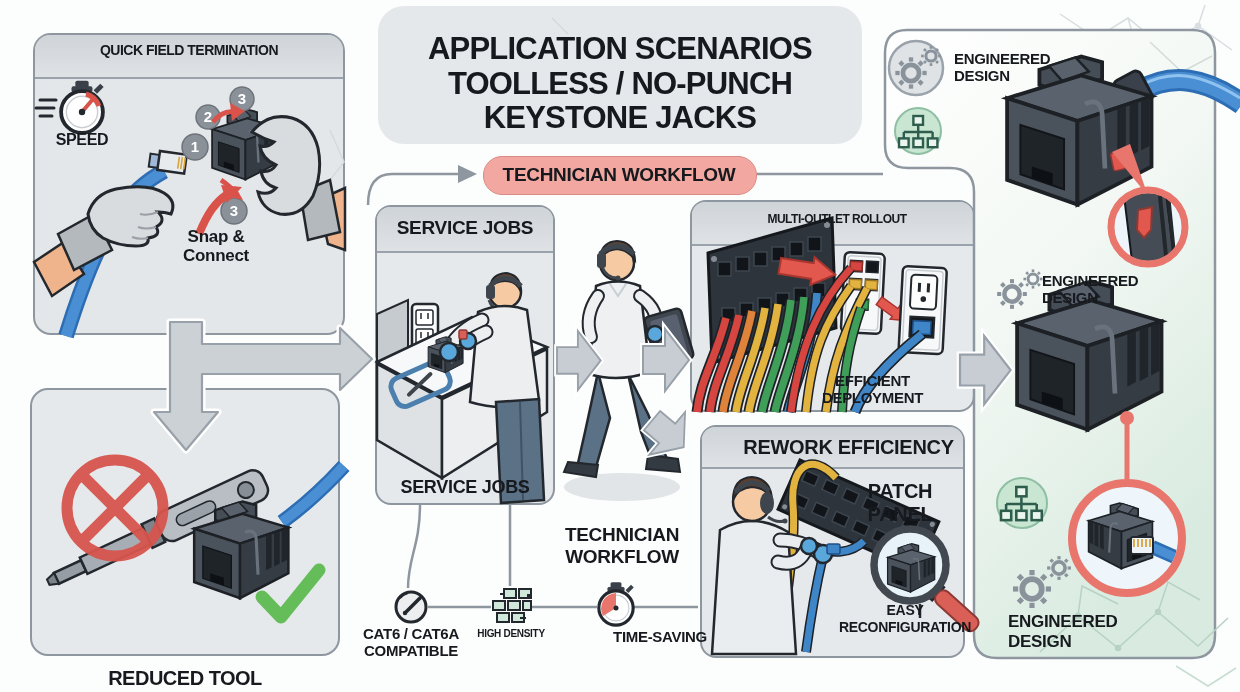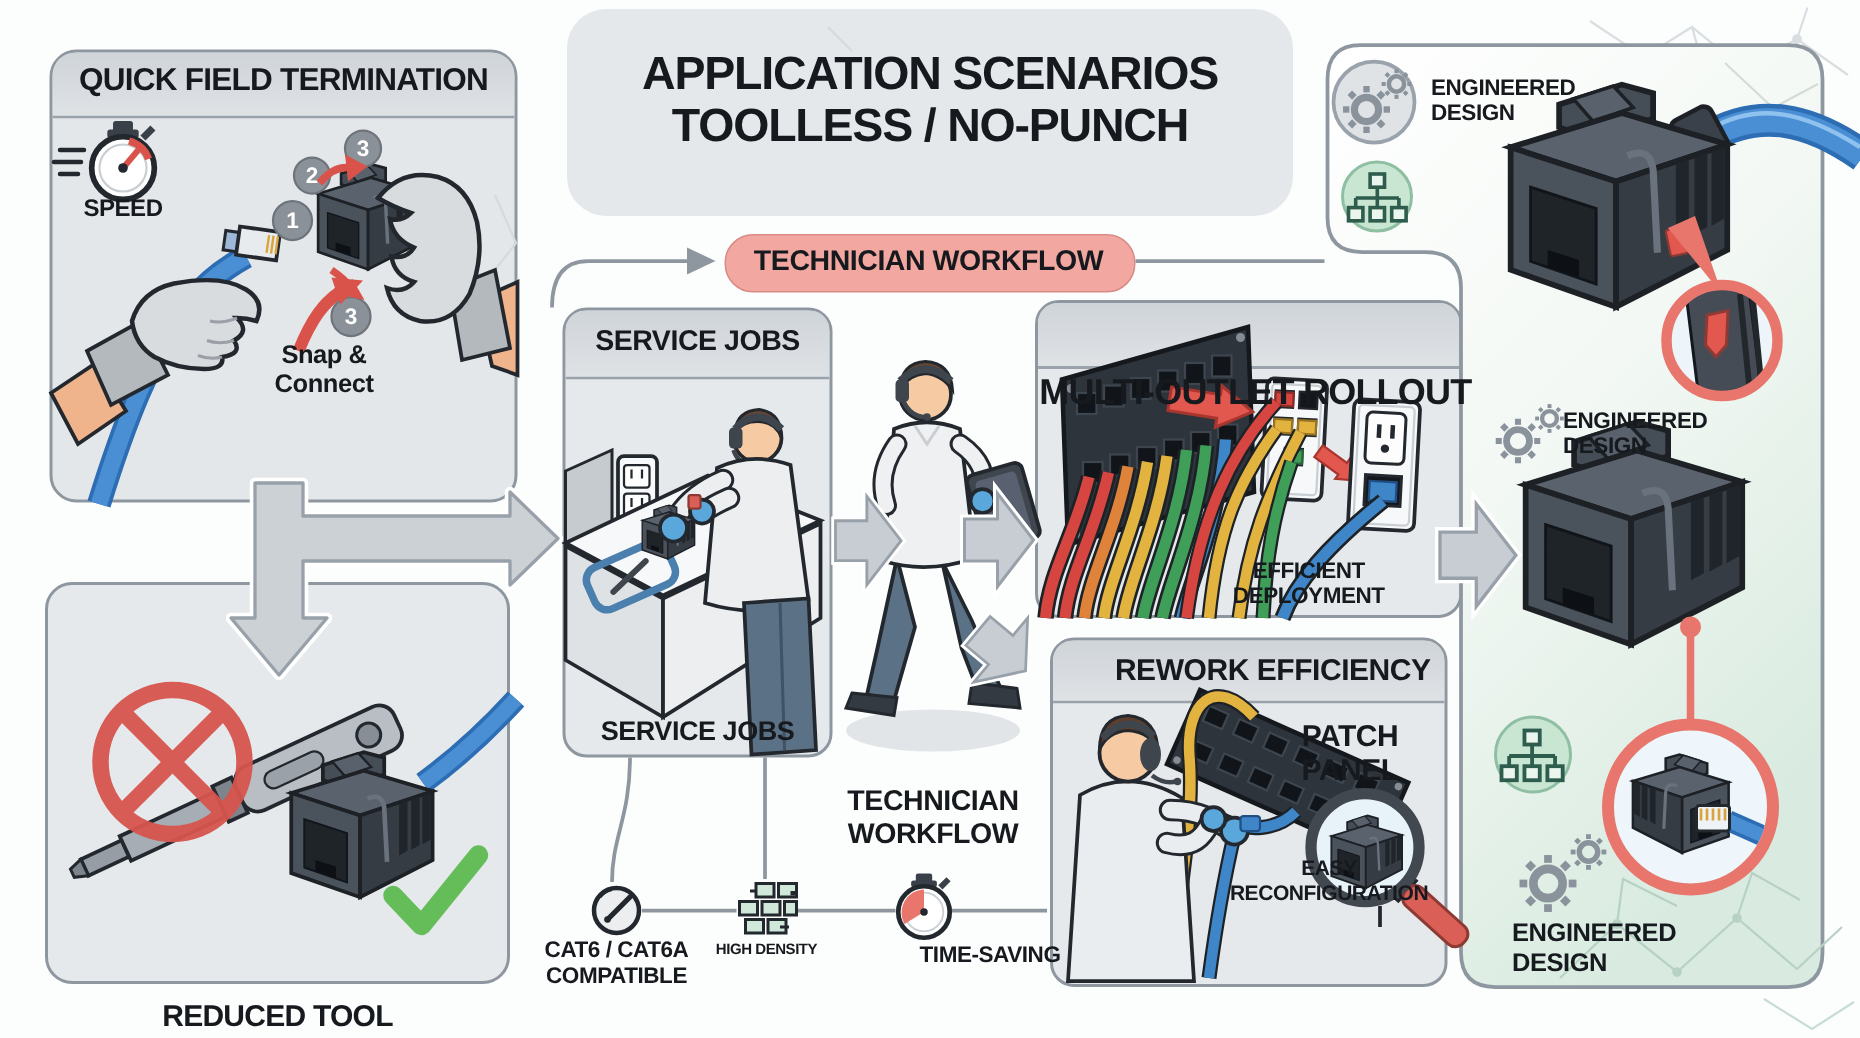--- a/index.html
+++ b/index.html
@@ -531,42 +531,43 @@
         <rect x="527" y="594" width="3" height="3" stroke="none" fill="#23282e"></rect>
       </g>
       <g>
         <use href="#watch" transform="translate(616,608) scale(0.78)"></use>
         <path d="M616,608 L616,593 A15.5,15.5 0 0 0 603,616 Z" fill="#e8766d"></path>
         <circle cx="616" cy="608" r="2.5" fill="#23282e"></circle>
       </g>
     </g>
   </svg>
 
-  <div class="txt ctr" style="left:33px;top:42px;width:312px;font-size:21px;letter-spacing:-0.5px;">QUICK FIELD TERMINATION</div>
+  <div class="txt ctr" style="left:33px;top:42px;width:312px;font-size:14px;letter-spacing:-0.5px;">QUICK FIELD TERMINATION</div>
   <div class="txt ctr" style="left:50px;top:131px;width:64px;font-size:16px;">SPEED</div>
   <div class="txt ctr" style="left:170px;top:227px;width:92px;font-size:17px;line-height:1.12;">Snap &amp; Connect</div>
 
   <div class="txt ctr" style="left:378px;top:32px;width:484px;font-size:31px;line-height:1.12;letter-spacing:-0.8px;text-align:center;">
     <div>APPLICATION SCENARIOS</div>
     <div>TOOLLESS / NO-PUNCH</div>
+    <div>KEYSTONE JACKS</div>
   </div>
 
   <div class="txt ctr" style="left:483px;top:164px;width:272px;font-size:19px;">TECHNICIAN WORKFLOW</div>
 
   <div class="txt ctr" style="left:375px;top:217px;width:180px;font-size:19px;">SERVICE JOBS</div>
   <div class="txt ctr" style="left:375px;top:477px;width:180px;font-size:18px;">SERVICE JOBS</div>
 
   <div class="txt ctr" style="left:552px;top:524px;width:140px;font-size:19px;line-height:1.15;">TECHNICIAN WORKFLOW</div>
 
-  <div class="txt ctr" style="left:690px;top:212px;width:294px;font-size:24px;letter-spacing:-0.5px;margin-top:36px;">MULTI-OUTLET ROLLOUT</div>
+  <div class="txt ctr" style="left:690px;top:212px;width:294px;font-size:12px;letter-spacing:-0.5px;">MULTI-OUTLET ROLLOUT</div>
   <div class="txt rt" style="left:790px;top:372px;width:165px;font-size:15px;">EFFICIENT DEPLOYMENT</div>
 
   <div class="txt ctr" style="left:716px;top:436px;width:265px;font-size:20px;">REWORK EFFICIENCY</div>
   <div class="txt rt" style="left:843px;top:480px;width:114px;font-size:20px;">PATCH PANEL</div>
-  <div class="txt ctr" style="left:806px;top:570px;width:160px;font-size:14px;line-height:1.2;">EASY RECONFIGURATION</div>
+  <div class="txt ctr" style="left:806px;top:602px;width:160px;font-size:14px;line-height:1.2;padding-left:19px;">EASY RECONFIGURATION</div>
 
   <div class="txt" style="left:954px;top:50px;width:96px;font-size:15px;line-height:1.15;">ENGINEERED DESIGN</div>
   <div class="txt" style="left:1042px;top:272px;width:96px;font-size:15px;line-height:1.15;">ENGINEERED DESIGN</div>
   <div class="txt" style="left:1008px;top:612px;width:130px;font-size:17px;line-height:1.15;">ENGINEERED DESIGN</div>
 
   <div class="txt ctr" style="left:45px;top:623px;width:280px;font-size:20px;letter-spacing:-0.5px;margin-top:44px;">REDUCED TOOL DEPENDENCY</div>
 
   <div class="txt ctr" style="left:355px;top:626px;width:112px;font-size:15px;line-height:1.1;">CAT6 / CAT6A COMPATIBLE</div>
   <div class="txt ctr" style="left:455px;top:628px;width:112px;font-size:10px;">HIGH DENSITY</div>
   <div class="txt ctr" style="left:560px;top:628px;width:112px;font-size:15px;margin-left:44px;">TIME-SAVING</div>

